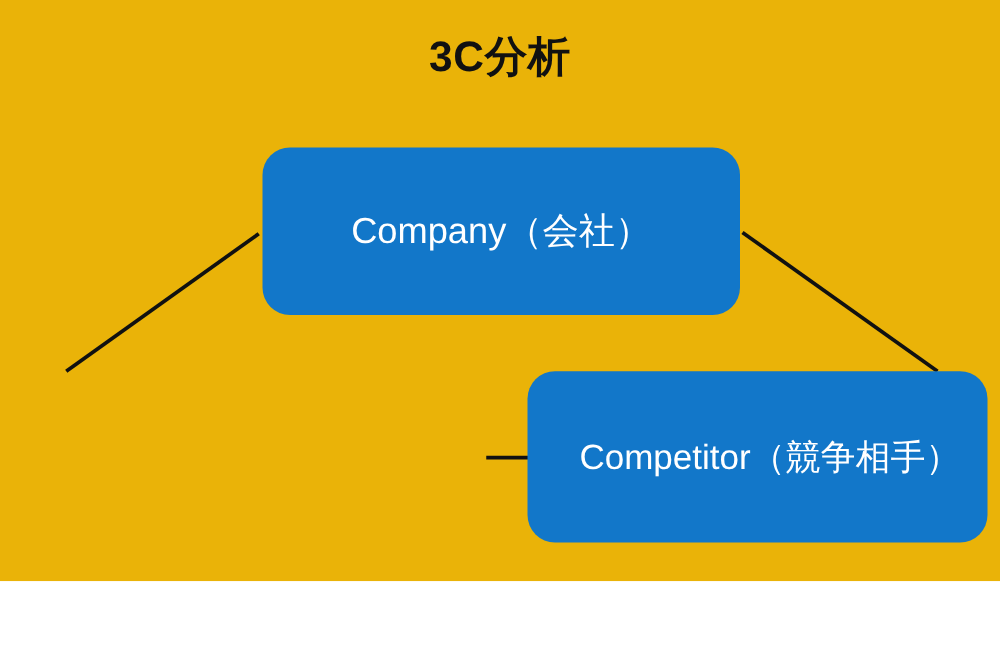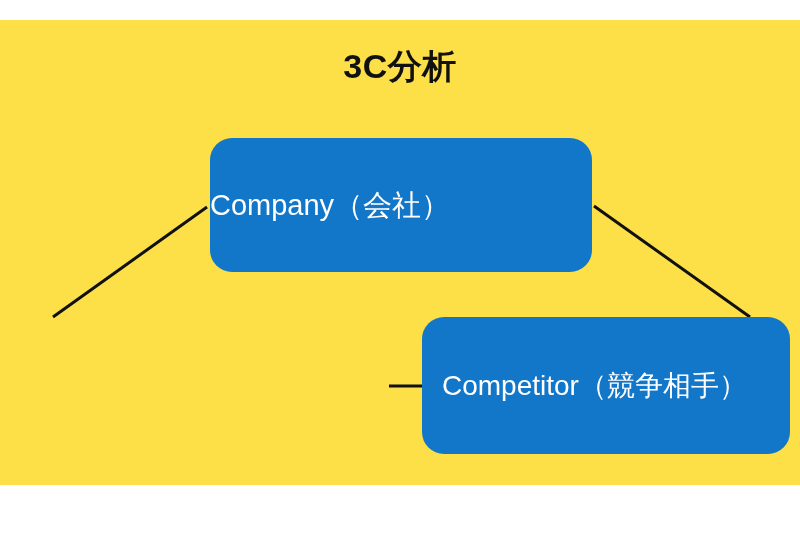--- a/index.html
+++ b/index.html
@@ -7,23 +7,22 @@
     padding: 0;
     background: #ffffff;
   }
   body {
     font-family: "Liberation Sans", "DejaVu Sans", sans-serif;
   }
   #canvas {
     position: relative;
     width: 800px;
     height: 465px;
-    background: #fde047;
+    background: #eab308;
     overflow: hidden;
-    margin-top: 20px;
   }
   #diagram-title {
     position: absolute;
     left: 0;
     top: 26px;
     width: 800px;
     text-align: center;
     font-size: 34px;
     font-weight: bold;
     color: #111111;
@@ -37,21 +36,21 @@
     width: 800px;
     height: 533px;
     pointer-events: none;
   }
   .node {
     position: absolute;
     background: #1277c9;
     border-radius: 22px;
     display: flex;
     align-items: center;
-    justify-content: flex-start;
+    justify-content: center;
     box-sizing: border-box;
   }
   .node-label {
     color: #ffffff;
     font-size: 29px;
     font-weight: normal;
     line-height: 1.2;
     white-space: nowrap;
     text-align: center;
   }

